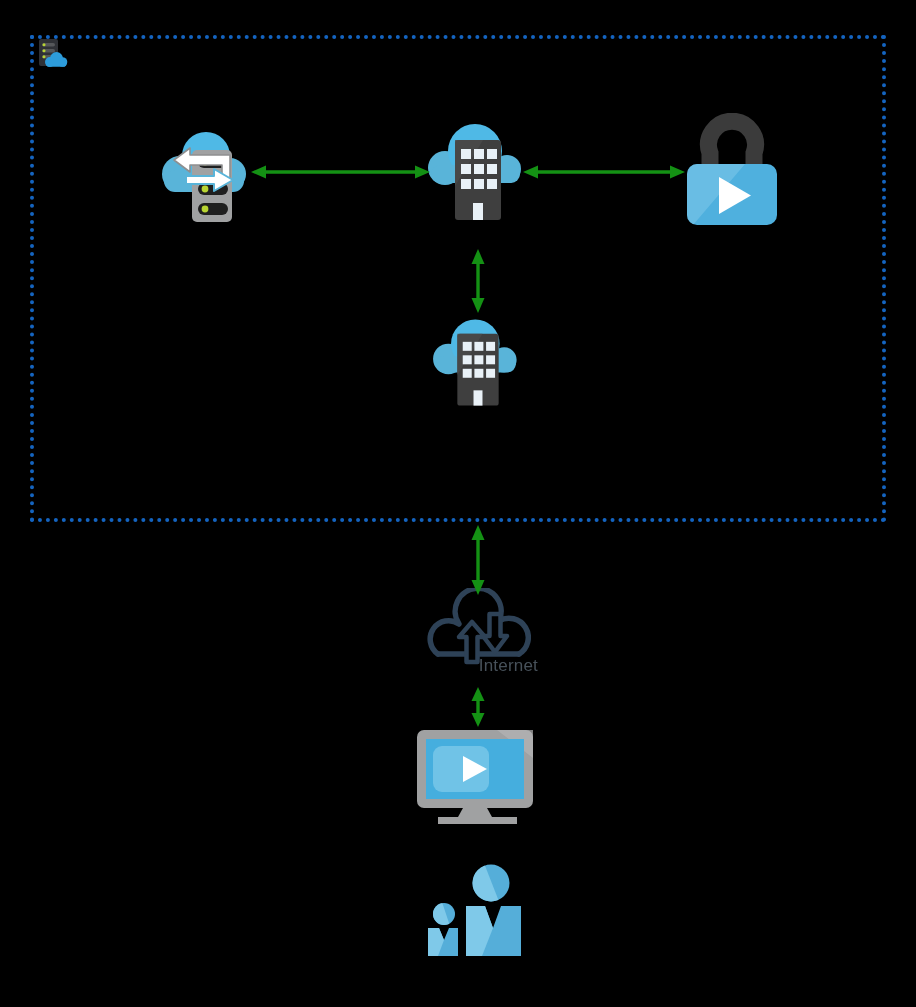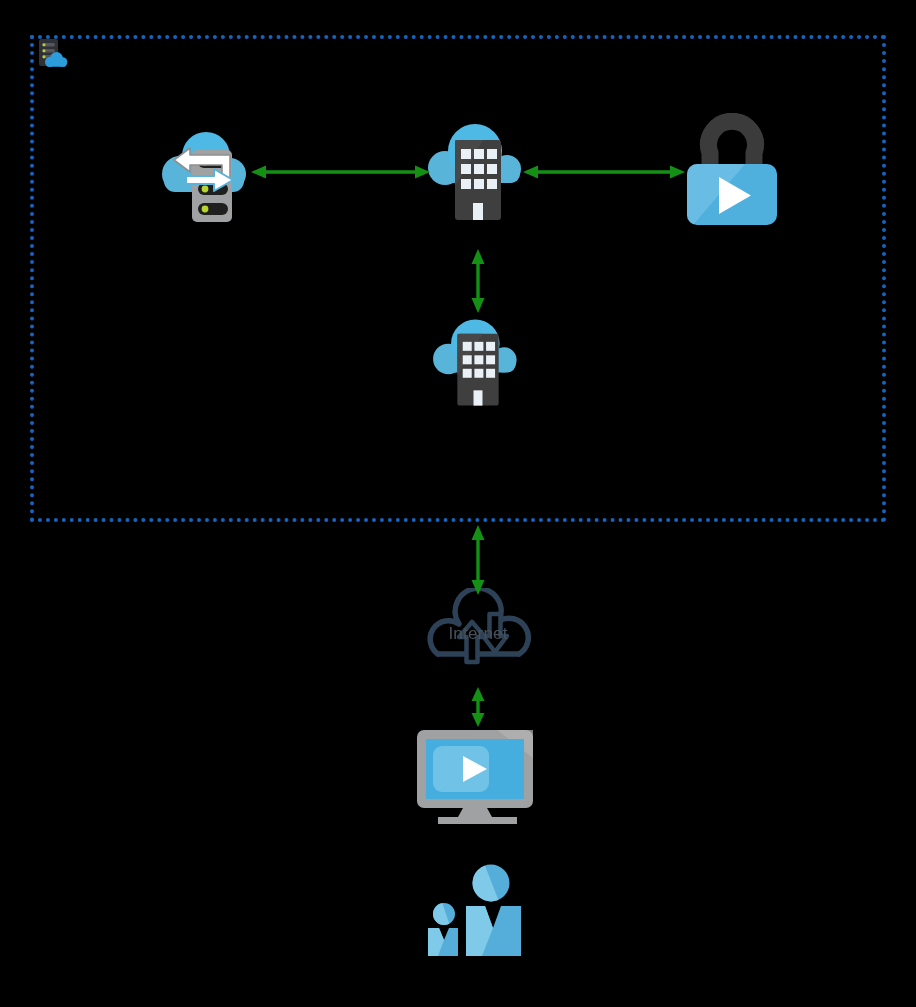--- a/index.html
+++ b/index.html
@@ -8,21 +8,21 @@
     background:#000;
     font-family:"Liberation Sans", sans-serif;
   }
   .abs{position:absolute;}
   #boundary{
     left:30px;top:35px;width:856px;height:487px;
     border:4px dotted var(--border_blue,#1464C0);
     box-sizing:border-box;
   }
   #internet-label{
-    left:418px;top:624px;width:120px;text-align:center;
+    left:418px;top:656px;width:120px;text-align:right;
     font-size:17px;color:var(--internet_label_grey,#47515A);
     letter-spacing:.2px;
   }
   
   .f-blue{fill:var(--azure_blue,#59B4D9);}
   .f-blue2{fill:var(--azure_blue_bright,#4FB9E6);}
   .f-lblue{fill:var(--light_blue,#7FC9E9);}
   .f-grey{fill:var(--grey,#A0A1A2);}
   .f-grey2{fill:#B3B4B5;}
   .f-dgrey{fill:var(--dark_grey,#3F3F3F);}

